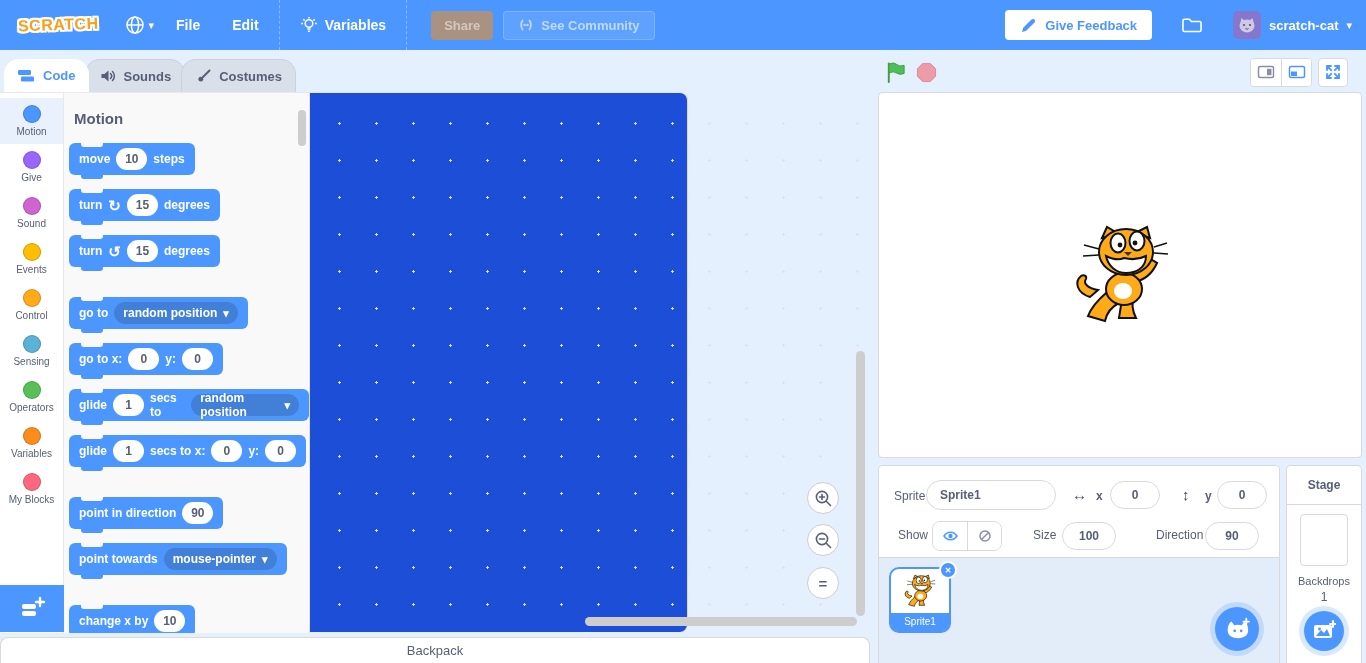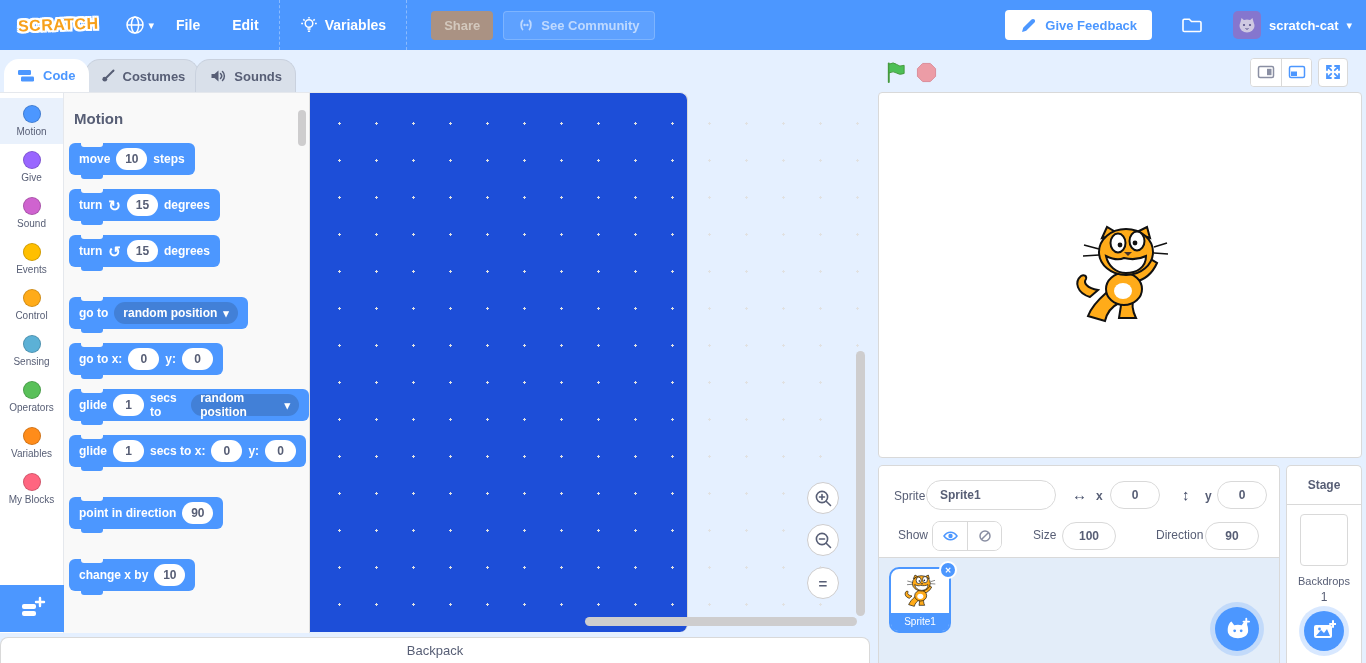--- a/index.html
+++ b/index.html
@@ -246,35 +246,35 @@
     <span>
       <svg width="19" height="19" viewBox="0 0 19 19" fill="#4C97FF">
         <rect x="1" y="4" width="13" height="5" rx="1.2"></rect>
           <rect x="4" y="10.5" width="13" height="5" rx="1.2"></rect>
       </svg>
     </span>
     <span>Code</span>
   </div>
   <div class="tab inactive">
     <span>
+      <svg width="18" height="18" viewBox="0 0 18 18">
+        <path d="M2.5 7 H5.5 L9.5 3.5 V14.5 L5.5 11 H2.5 Z" fill="#575E75"></path>
+        <path d="M11.5 6.5 C13 8 13 10 11.5 11.5 M13.5 4.5 C16 7 16 11 13.5 13.5" stroke="#575E75" stroke-width="1.5" fill="none" stroke-linecap="round"></path>
+      </svg>
+    </span>
+    <span>Sounds</span>
+  </div>
+  <div class="tab inactive">
+    <span>
       <svg width="17" height="17" viewBox="0 0 17 17">
         <path d="M14.5 2.5 L7.5 9.5" stroke="#575E75" stroke-width="2" stroke-linecap="round"></path>
         <circle cx="5.8" cy="11.2" r="2.4" fill="#575E75"></circle>
       </svg>
     </span>
     <span>Costumes</span>
-  </div>
-  <div class="tab inactive">
-    <span>
-      <svg width="18" height="18" viewBox="0 0 18 18">
-        <path d="M2.5 7 H5.5 L9.5 3.5 V14.5 L5.5 11 H2.5 Z" fill="#575E75"></path>
-        <path d="M11.5 6.5 C13 8 13 10 11.5 11.5 M13.5 4.5 C16 7 16 11 13.5 13.5" stroke="#575E75" stroke-width="1.5" fill="none" stroke-linecap="round"></path>
-      </svg>
-    </span>
-    <span>Sounds</span>
   </div>
 </div>
 
 <div class="stage-controls">
   <button class="flag-btn">
     <svg width="23" height="23" viewBox="0 0 24 24">
       <path d="M5 2.5 V22" stroke="#45993D" stroke-width="2" stroke-linecap="round"></path>
       <path d="M5 3.5 Q10 0.5 13 3.5 Q16 6.5 21 4.5 L21 13 Q16 15 13 12.5 Q10 10 5 12.5 Z" fill="#4CBF56" stroke="#45993D" stroke-width="1"></path>
     </svg>
   </button>
@@ -376,20 +376,26 @@
       </div>
     </div>
 
     <div class="block-row gap">
       <div class="block">
         <span>point in direction</span>
         <span class="oval-input">90</span>
       </div>
     </div>
 
+    <div class="block-row">
+      <div class="block">
+        <span>point towards</span>
+        <span class="block-dropdown">mouse-pointer</span>
+      </div>
+    </div>
 
     <div class="block-row gap">
       <div class="block">
         <span>change x by</span>
         <span class="oval-input">10</span>
       </div>
     </div>
 
     <div class="palette-scrollbar"></div>
   </div>

